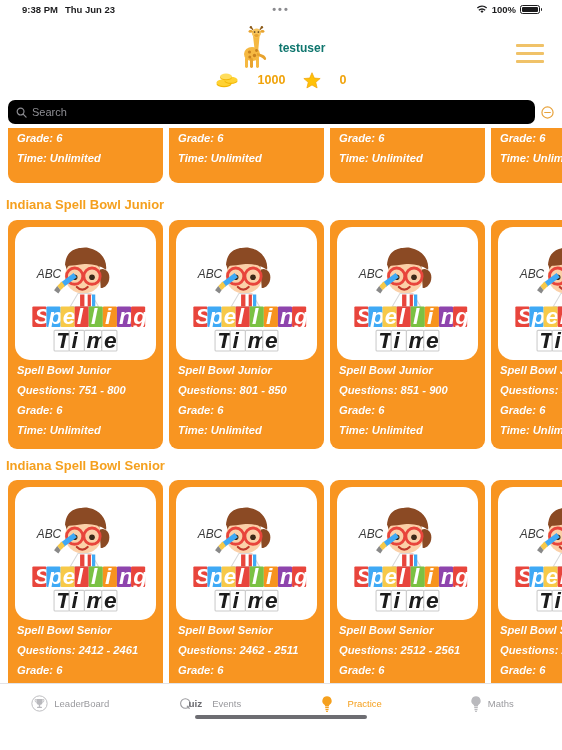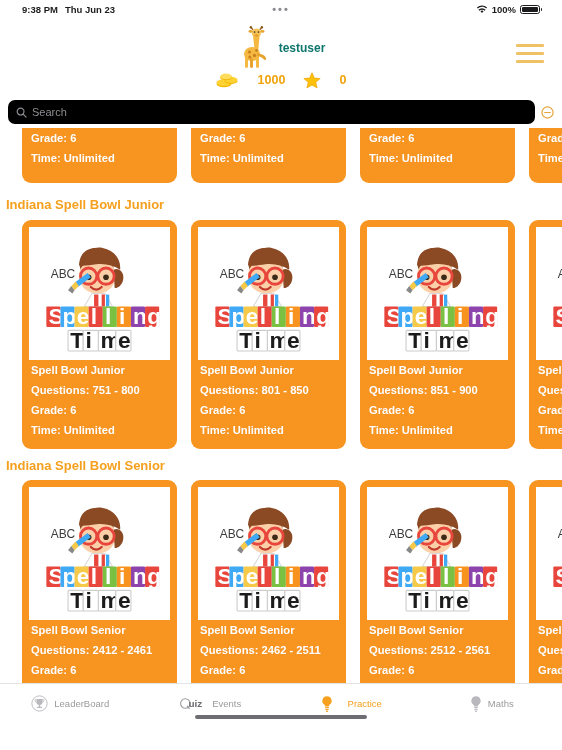--- a/index.html
+++ b/index.html
@@ -75,31 +75,31 @@
   .search-input {
     border: 0; outline: 0; background: transparent; flex: 1;
     font-family: "Liberation Sans", sans-serif; font-size: 11px; color: #8E8E93;
   }
   .search-input::placeholder { color: #8E8E93; }
   .collapse-ico { width: 13px; height: 13px; flex: 0 0 auto; display: block; }
 
   
   .scrollarea { height: 595px; overflow: hidden; position: relative; }
 
-  .rowstrip { display: flex; gap: 14px; padding: 0 22px; }
+  .rowstrip { display: flex; gap: 6px; padding: 0 8px; font-style: italic; }
 
   .card {
     background: #F89521;
     border-radius: 9px;
     width: 155px; flex: 0 0 155px;
     padding: 7px 7px 9px 7px;
     color: #ffffff;
   }
   .card-thumb {
-    background: #ffffff; border-radius: 0;
+    background: #ffffff; border-radius: 15px;
     height: 133px; width: 100%;
     display: flex; align-items: center; justify-content: center;
     overflow: hidden;
   }
   .card-thumb svg { width: 100%; height: 100%; display: block; }
   .card-line {
     font-size: 11.2px; font-weight: bold; line-height: 20px;
     white-space: nowrap; padding-left: 2px;
     text-shadow: 0 0 1px rgba(0,0,0,.08);
   }

